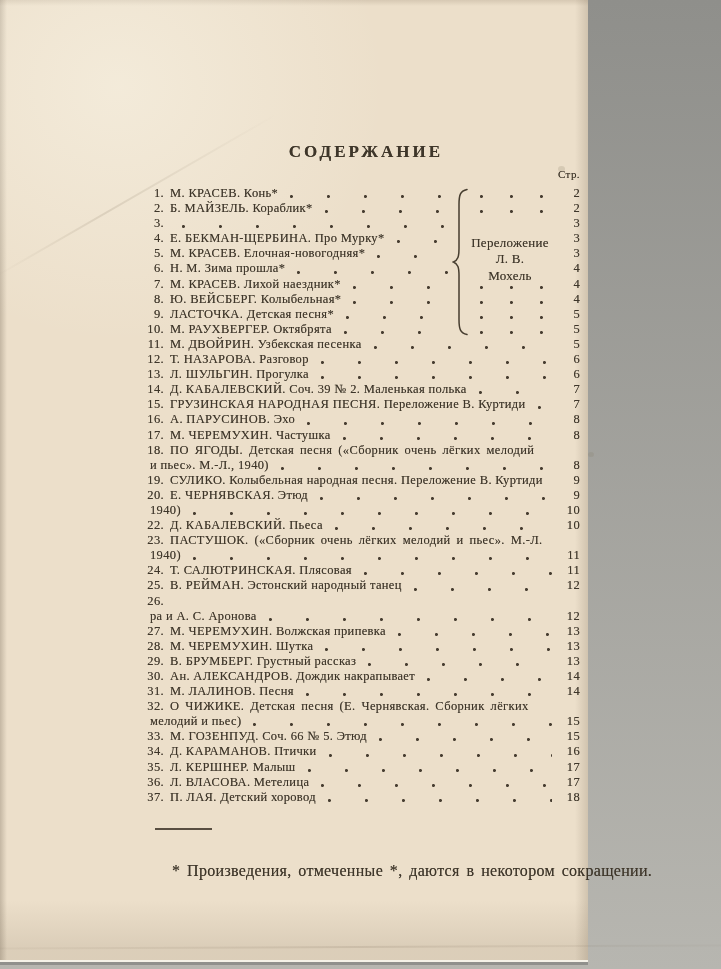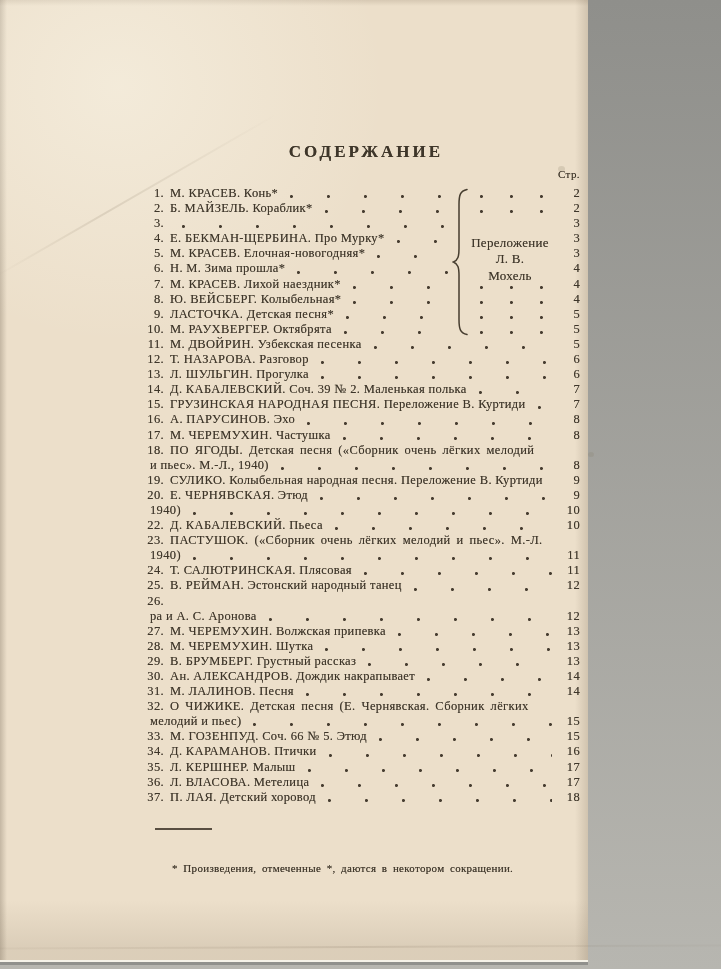--- a/index.html
+++ b/index.html
@@ -80,21 +80,21 @@
   .brace-strip svg{position:absolute;left:4px;top:3px;}
   .annotation{
     position:absolute;left:466px;top:235px;width:88px;height:50px;
     background:var(--paper);
     font-size:13px;line-height:16.4px;text-align:center;letter-spacing:.3px;
     text-shadow:0 0 .5px rgba(62,54,42,.55);
   }
   .footnote{position:absolute;left:155px;top:828px;}
   .footnote-rule{width:57px;height:1.5px;background:rgba(62,53,41,.85);margin-bottom:5px;}
   .footnote-text{
-    font-size:11px;letter-spacing:.3px;word-spacing:2.5px;margin-left:17px;
+    font-size:16px;letter-spacing:.3px;word-spacing:2.5px;margin-left:17px;
     text-shadow:0 0 .6px rgba(62,54,42,.65);white-space:nowrap;margin-top:32px;
   }
 </style>
 </head>
 <body>
 
 <div class="paper">
   <div class="crease crease-diag"></div>
   <div class="crease crease-bottom"></div>
   <div class="speck speck-1"></div>

